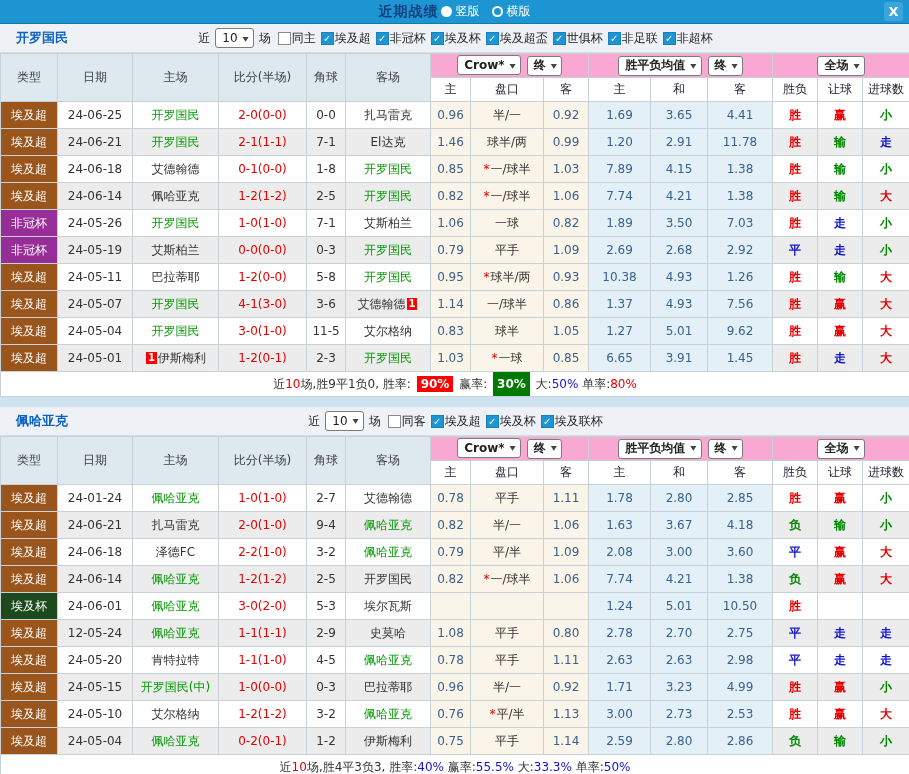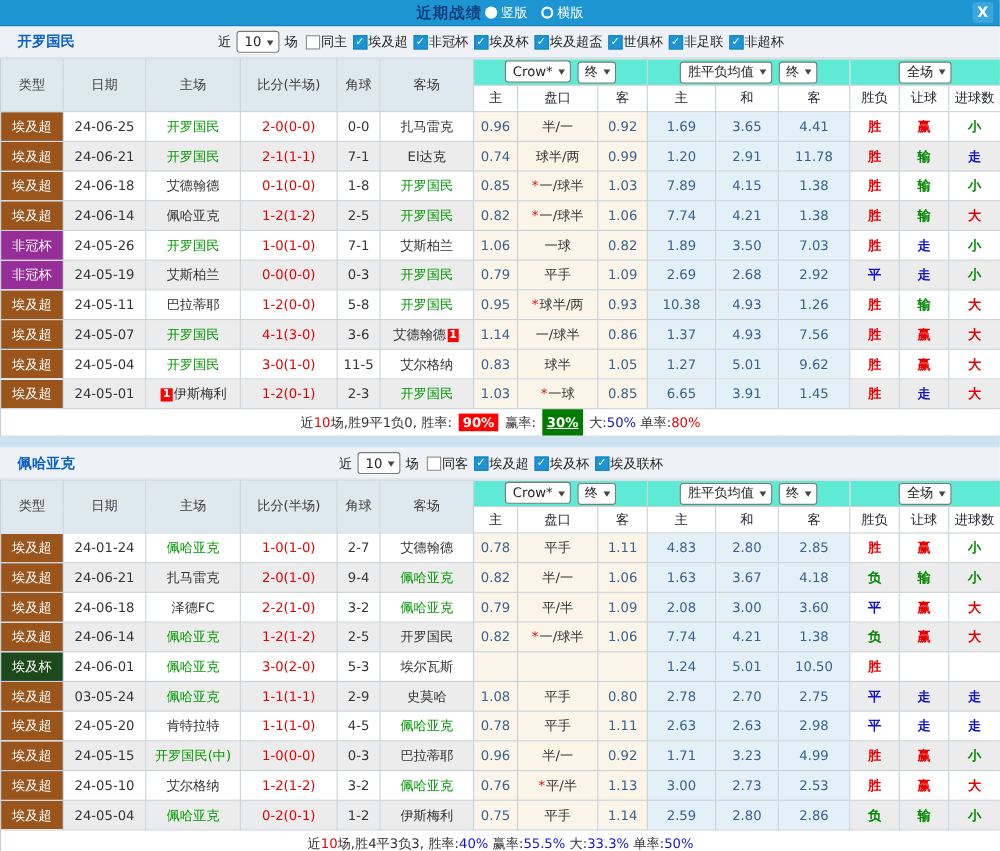--- a/index.html
+++ b/index.html
@@ -25,42 +25,42 @@
   .sel .chev{font-size:8px;color:#444;transform:scaleY(.8);}
   
   .chk{display:inline-flex;align-items:center;margin-left:5px;cursor:pointer;}
   .cbox{width:13px;height:13px;display:inline-flex;align-items:center;justify-content:center;margin-right:1px;border:1px solid #1582bf;background:#1e95d3;color:#fff;font-size:10px;font-weight:bold;box-sizing:border-box;}
   .cbox.un{background:#fff;border:1px solid #8a8a8a;color:transparent;}
   
   table.grid{border-collapse:collapse;table-layout:fixed;width:909px;}
   .grid th,.grid td{border:1px solid #c9d1d7;text-align:center;padding:0;font-size:12px;overflow:hidden;white-space:nowrap;}
   .grid thead tr{height:24px;}
   .th-main{background:#dde8ef;font-weight:normal;color:#404040;}
-  .th-group{background:#5eead4;font-weight:normal;}
+  .th-group{background:#f9a8d4;font-weight:bold;}
   .th-sub{background:#fff;font-weight:normal;color:#223;}
   .grid tbody tr{height:27px;}
   .grid tbody tr:nth-child(even) .td-plain,
   .grid tbody tr:nth-child(even) .td-res{background:#ececec;}
   .td-type{color:#fff;font-size:12px;}
   .td-plain{background:#fff;}
   .td-odds{background:#fbf4e8;color:#333;}
   .td-avg{background:#e3f0f8;}
   .num{color:#39618c;}
   .td-res{font-weight:bold;background:#fff;}
   .focal{color:#009900;}
   .score-ft,.score-half{color:#e60000;}
   .star{color:#e60000;margin-right:1px;}
   .num-badge{background:#ff0000;color:#fff;font-size:10px;line-height:12px;padding:0 2px;margin:0 1px;display:inline-block;vertical-align:1px;font-weight:bold;}
   .summary-row{height:25px;}
   .summary-cell{background:#fff;color:#333;}
   .seg-plain{color:#333;}
   .seg-red{color:#e60000;}
   .seg-blue{color:#1313cc;}
   .seg-badge-red{background:#ff0000;color:#fff;padding:1px 4px;font-weight:bold;margin:0 2px;}
-  .seg-badge-green{background:#007a00;color:#fff;padding:16px 4px;font-weight:bold;margin:0 2px;text-decoration:underline;}
+  .seg-badge-green{background:#007a00;color:#fff;padding:16px 4px;font-weight:bold;margin:0 2px;}
   .section-sep{height:10px;background:#cde3f1;}
 </style>
 </head>
 <body>
 
 <div class="topbar">
   <span class="title">近期战绩</span>
   <span class="radio-dot"></span>
   <span class="radio-label">竖版</span>
   <span class="radio-ring"></span>
@@ -187,21 +187,21 @@
           <td class="td-res" style="color: rgb(230, 0, 0);">赢</td>
           <td class="td-res" style="color: rgb(0, 136, 0);">小</td>
         </tr>
         <tr>
           <td class="td-type" style="background: rgb(153, 85, 28);">埃及超</td>
           <td class="td-plain">24-06-21</td>
           <td class="td-plain"><span class="focal">开罗国民</span></td>
           <td class="td-plain"><span class="score-ft">2-1</span><span class="score-half">(1-1)</span></td>
           <td class="td-plain">7-1</td>
           <td class="td-plain"><span>El达克</span></td>
-          <td class="td-odds num">0.74</td>
+          <td class="td-odds num">1.46</td>
           <td class="td-odds">球半/两</td>
           <td class="td-odds num">0.99</td>
           <td class="td-avg num">1.20</td>
           <td class="td-avg num">2.91</td>
           <td class="td-avg num">11.78</td>
           <td class="td-res" style="color: rgb(230, 0, 0);">胜</td>
           <td class="td-res" style="color: rgb(0, 136, 0);">输</td>
           <td class="td-res" style="color: rgb(20, 20, 204);">走</td>
         </tr>
         <tr>
@@ -438,21 +438,21 @@
         <tr>
           <td class="td-type" style="background: rgb(153, 85, 28);">埃及超</td>
           <td class="td-plain">24-01-24</td>
           <td class="td-plain"><span class="focal">佩哈亚克</span></td>
           <td class="td-plain"><span class="score-ft">1-0</span><span class="score-half">(1-0)</span></td>
           <td class="td-plain">2-7</td>
           <td class="td-plain"><span>艾德翰德</span></td>
           <td class="td-odds num">0.78</td>
           <td class="td-odds">平手</td>
           <td class="td-odds num">1.11</td>
-          <td class="td-avg num">4.83</td>
+          <td class="td-avg num">1.78</td>
           <td class="td-avg num">2.80</td>
           <td class="td-avg num">2.85</td>
           <td class="td-res" style="color: rgb(230, 0, 0);">胜</td>
           <td class="td-res" style="color: rgb(230, 0, 0);">赢</td>
           <td class="td-res" style="color: rgb(0, 136, 0);">小</td>
         </tr>
         <tr>
           <td class="td-type" style="background: rgb(153, 85, 28);">埃及超</td>
           <td class="td-plain">24-06-21</td>
           <td class="td-plain"><span>扎马雷克</span></td>
@@ -515,21 +515,21 @@
           <td class="td-odds num"></td>
           <td class="td-avg num">1.24</td>
           <td class="td-avg num">5.01</td>
           <td class="td-avg num">10.50</td>
           <td class="td-res" style="color: rgb(230, 0, 0);">胜</td>
           <td class="td-res"></td>
           <td class="td-res"></td>
         </tr>
         <tr>
           <td class="td-type" style="background: rgb(153, 85, 28);">埃及超</td>
-          <td class="td-plain">03-05-24</td>
+          <td class="td-plain">12-05-24</td>
           <td class="td-plain"><span class="focal">佩哈亚克</span></td>
           <td class="td-plain"><span class="score-ft">1-1</span><span class="score-half">(1-1)</span></td>
           <td class="td-plain">2-9</td>
           <td class="td-plain"><span>史莫哈</span></td>
           <td class="td-odds num">1.08</td>
           <td class="td-odds">平手</td>
           <td class="td-odds num">0.80</td>
           <td class="td-avg num">2.78</td>
           <td class="td-avg num">2.70</td>
           <td class="td-avg num">2.75</td>

